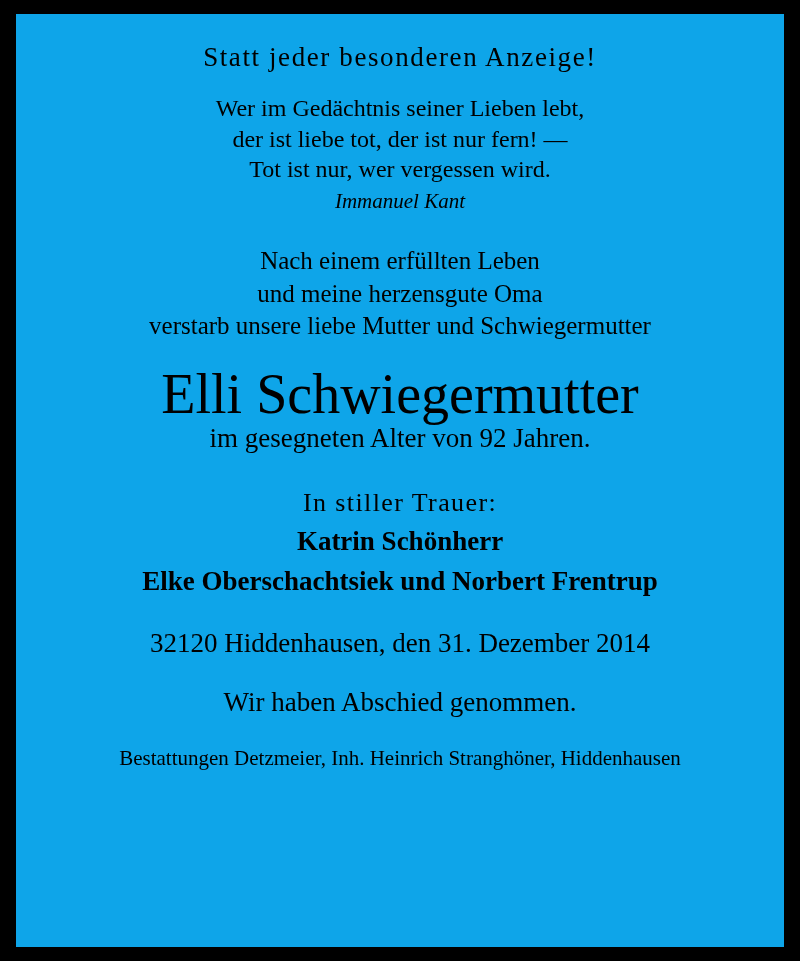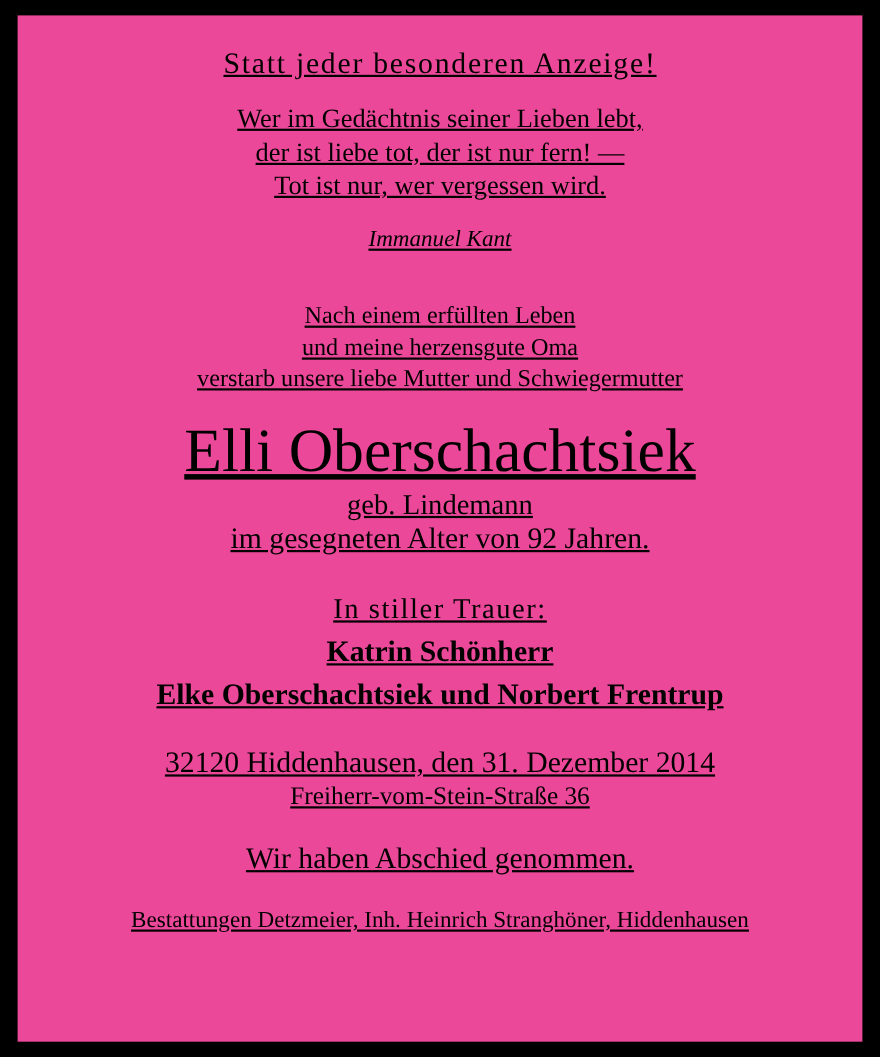--- a/index.html
+++ b/index.html
@@ -17,53 +17,52 @@
     box-sizing: border-box;
     width: 800px;
     height: 961px;
     background: #000000;
     padding: 14px 16px 14px 16px;
   }
   .obituary-card {
     box-sizing: border-box;
     width: 100%;
     height: 100%;
-    background: #ec4899;
+    background: #0ea5e9;
     color: #000000;
     text-align: center;
     padding: 22px 18px 10px 18px;
     display: flex;
     flex-direction: column;
     align-items: stretch;
-    text-decoration: underline;
   }
   .headline {
     font-size: 27px;
     letter-spacing: 1.6px;
     margin-top: 6px;
     margin-bottom: 20px;
     white-space: nowrap;
   }
   .verse {
     font-size: 24px;
     line-height: 1.28;
   }
   .verse-line {
     display: block;
   }
   .verse-author {
     font-style: italic;
     font-size: 21px;
-    margin-top: 19px;
+    margin-top: 3px;
     display: block;
   }
   .intro {
-    font-size: 22px;
+    font-size: 25px;
     line-height: 1.3;
-    margin-top: 42px;
+    margin-top: 30px;
   }
   .intro-line {
     display: block;
   }
   .name {
     font-size: 56px;
     line-height: 1.05;
     margin-top: 22px;
     white-space: nowrap;
   }
@@ -122,34 +121,32 @@
       <span class="verse-line">Tot ist nur, wer vergessen wird.</span>
       <span class="verse-author">Immanuel Kant</span>
     </div>
 
     <div class="intro">
       <span class="intro-line">Nach einem erfüllten Leben</span>
       <span class="intro-line">und meine herzensgute Oma</span>
       <span class="intro-line">verstarb unsere liebe Mutter und Schwiegermutter</span>
     </div>
 
-    <div class="name">Elli Oberschachtsiek</div>
-    <div class="maiden">geb. Lindemann</div>
+    <div class="name">Elli Schwiegermutter</div>
     <div class="age">im gesegneten Alter von 92 Jahren.</div>
 
     <div class="mourners-title">In stiller Trauer:</div>
 
     <div class="mourner">
       <span>Katrin Schönherr</span><span class="suffix"></span>
     </div>
     <div class="mourner">
       <span>Elke Oberschachtsiek und Norbert Frentrup</span><span class="suffix"></span>
     </div>
 
     <div class="place-date">32120 Hiddenhausen, den 31. Dezember 2014</div>
-    <div class="street">Freiherr-vom-Stein-Straße 36</div>
 
     <div class="farewell">Wir haben Abschied genommen.</div>
 
     <div class="undertaker">Bestattungen Detzmeier, Inh. Heinrich Stranghöner, Hiddenhausen</div>
 
   </div>
 </div>
 
 </body></html>

